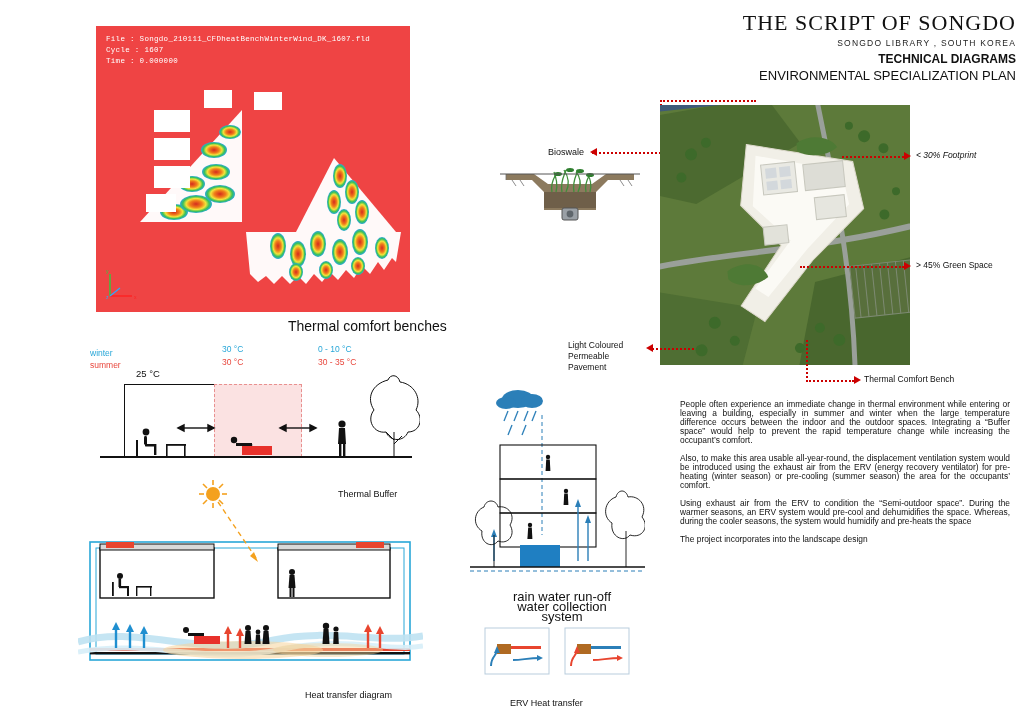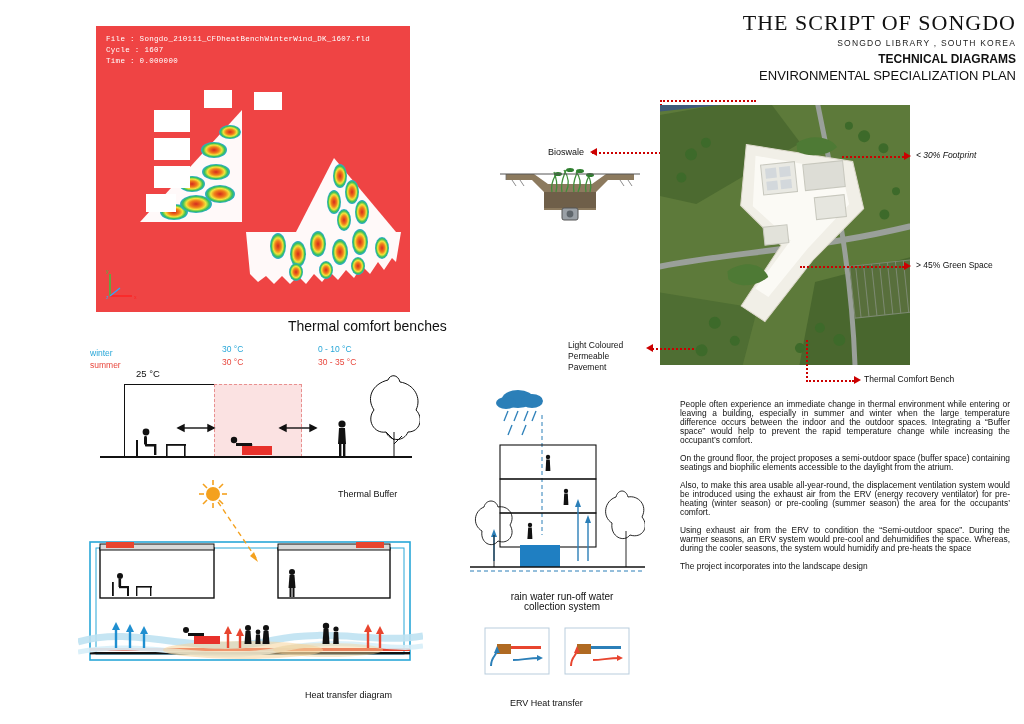--- a/index.html
+++ b/index.html
@@ -49,21 +49,21 @@
   
   .site{position:absolute;left:660px;top:105px;width:250px;height:260px;overflow:hidden;}
 
   .callout{position:absolute;font-size:8.5px;color:#111;white-space:nowrap;}
   .dotline{position:absolute;height:0;border-top:2px dotted #cc0000;}
   .dotlinev{position:absolute;width:0;border-left:2px dotted #cc0000;}
   .tri{position:absolute;width:0;height:0;border-top:4px solid transparent;border-bottom:4px solid transparent;}
 
   
   .rw{position:absolute;left:470px;top:385px;width:175px;height:215px;}
-  .rw-caption{position:absolute;left:497px;top:592px;width:130px;text-align:center;font-size:10px;color:#111;line-height:10px;}
+  .rw-caption{position:absolute;left:497px;top:592px;width:130px;text-align:center;font-size:13px;color:#111;line-height:10px;}
 
   
   .erv{position:absolute;left:483px;top:626px;width:150px;height:60px;}
   .erv-caption{position:absolute;left:510px;top:698px;font-size:9px;color:#111;}
 
   
   .body-text{position:absolute;left:680px;top:400px;width:330px;font-size:8.4px;line-height:9px;color:#111;text-align:justify;}
   .body-text p{margin:0 0 9px 0;}
 </style>
 </head>
@@ -511,19 +511,18 @@
       <path d="M88 40 C88 30 94 30 94 24" stroke="#e8452f" stroke-width="2" fill="none"></path>
       <polygon points="94,20 91,27 97,27" fill="#e8452f"></polygon>
       <path d="M110 34 C120 34 124 32 138 32" stroke="#e8452f" stroke-width="2" fill="none"></path>
       <polygon points="140,32 134,29 134,35" fill="#e8452f"></polygon>
     </svg>
   </div>
   <div class="erv-caption">ERV Heat transfer</div>
 
   <div class="body-text">
     <p>People often experience an immediate change in thermal environment while entering or leaving a building, especially in summer and winter when the large temperature difference occurs between the indoor and the outdoor spaces. Integrating a “Buffer space” would help to prevent the rapid temperature change while increasing the occupant’s comfort.</p>
-    <p>On the ground floor, the project proposes a semi-outdoor space (buffer space) containing seatings and biophilic elements accessible to the daylight from the atrium.</p>
     <p>Also, to make this area usable all-year-round, the displacement ventilation system would be introduced using the exhaust air from the ERV (energy recovery ventilator) for pre-heating (winter season) or pre-cooling (summer season) the area for the occupants’ comfort.</p>
     <p>Using exhaust air from the ERV to condition the “Semi-outdoor space”. During the warmer seasons, an ERV system would pre-cool and dehumidifies the space. Whereas, during the cooler seasons, the system would humidify and pre-heats the space</p>
     <p style="margin-bottom:8px;">The project incorporates into the landscape design</p>
   </div>
 
 </div>
 
 </body></html>

